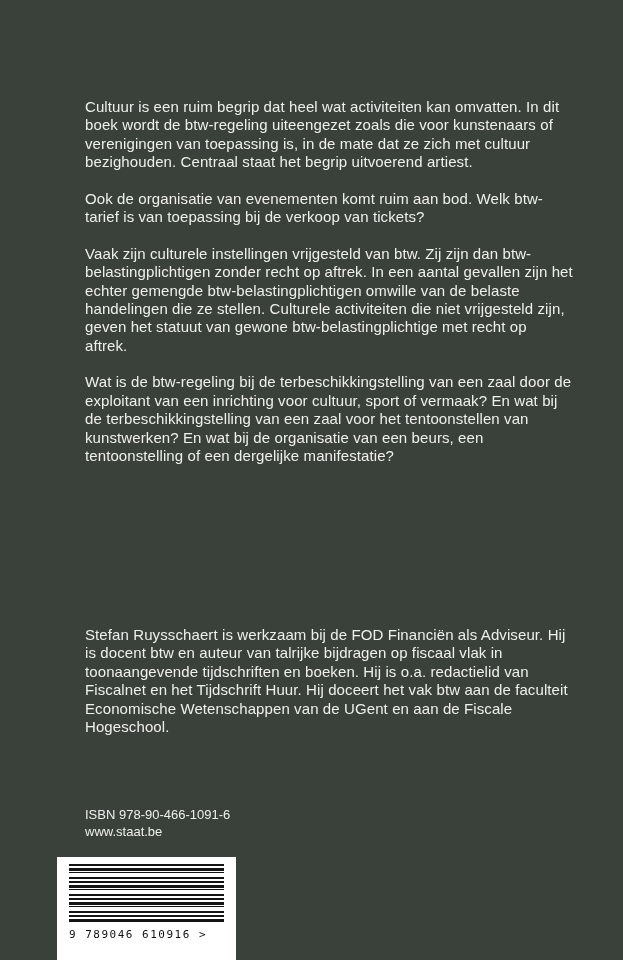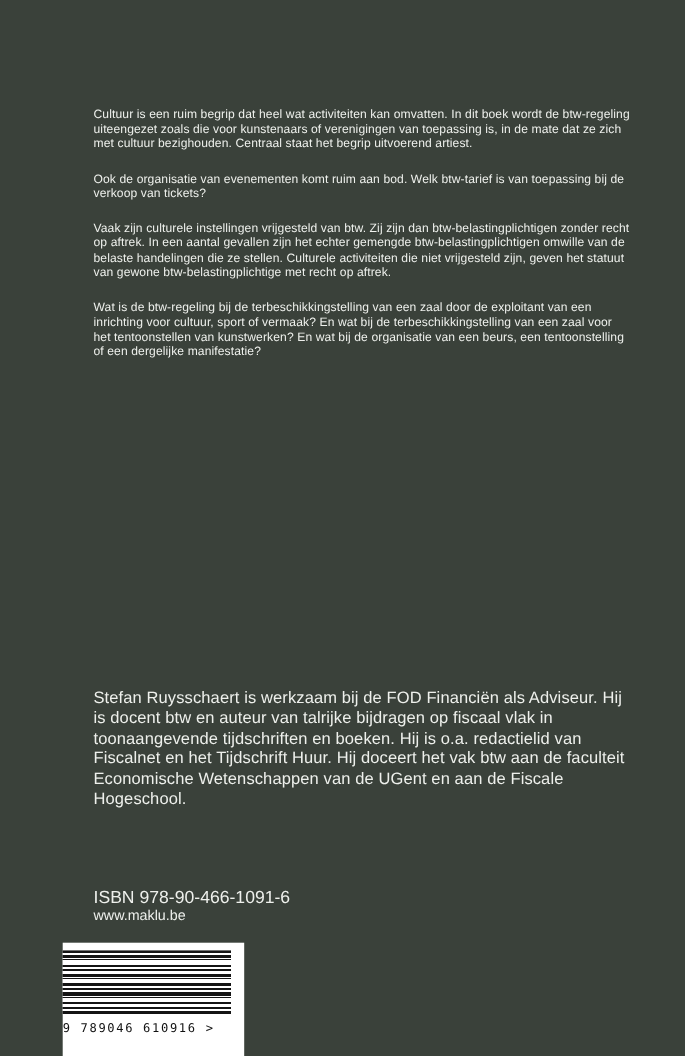--- a/index.html
+++ b/index.html
@@ -11,21 +11,21 @@
     font-family: "Liberation Sans", sans-serif;
     color: #eef0ec;
     overflow: hidden;
     margin: 0 auto;
   }
   .text-block {
     position: absolute;
     left: 85px;
     top: 98px;
     width: 488px;
-    font-size: 11px;
+    font-size: 15px;
     line-height: 1.23;
     letter-spacing: 0.1px;
   }
   .text-block p { margin: 0 0 18px 0; }
   .author-block {
     position: absolute;
     left: 85px;
     top: 626px;
     width: 488px;
     font-size: 15px;
@@ -38,33 +38,33 @@
     position: absolute;
     left: 85px;
     top: 824px;
     font-size: 13px;
     line-height: 1.2;
   }
   .isbn-line {
     position: absolute;
     left: 85px;
     top: 807px;
-    font-size: 16px;
+    font-size: 13px;
     line-height: 1.2;
     text-align: right;
   }
   .barcode-box {
     position: absolute;
     left: 57px;
     top: 857px;
-    width: 165px;
+    width: 179px;
     height: 103px;
     background: #ffffff;
     box-sizing: border-box;
-    padding: 7px 12px 0 0;
+    padding: 7px 12px 0 12px;
   }
   .barcode-bars {
     width: 100%;
     height: 58px;
     background: repeating-linear-gradient(
       180deg,
       #141414 0px, #141414 2px,
       #ffffff 2px, #ffffff 4px,
       #141414 4px, #141414 7px,
       #ffffff 7px, #ffffff 8px,
@@ -92,21 +92,21 @@
     <p>Cultuur is een ruim begrip dat heel wat activiteiten kan omvatten. In dit boek wordt de btw-regeling uiteengezet zoals die voor kunstenaars of verenigingen van toepassing is, in de mate dat ze zich met cultuur bezighouden. Centraal staat het begrip uitvoerend artiest.</p>
     <p>Ook de organisatie van evenementen komt ruim aan bod. Welk btw-tarief is van toepassing bij de verkoop van tickets?</p>
     <p>Vaak zijn culturele instellingen vrijgesteld van btw. Zij zijn dan btw-belastingplichtigen zonder recht op aftrek. In een aantal gevallen zijn het echter gemengde btw-belastingplichtigen omwille van de belaste handelingen die ze stellen. Culturele activiteiten die niet vrijgesteld zijn, geven het statuut van gewone btw-belastingplichtige met recht op aftrek.</p>
     <p>Wat is de btw-regeling bij de terbeschikkingstelling van een zaal door de exploitant van een inrichting voor cultuur, sport of vermaak? En wat bij de terbeschikkingstelling van een zaal voor het tentoonstellen van kunstwerken? En wat bij de organisatie van een beurs, een tentoonstelling of een dergelijke manifestatie?</p>
   </div>
 
   <div class="author-block">
     <p><strong>Stefan Ruysschaert</strong> <span>is werkzaam bij de FOD Financiën als Adviseur. Hij is docent btw en auteur van talrijke bijdragen op fiscaal vlak in toonaangevende tijdschriften en boeken. Hij is o.a. redactielid van Fiscalnet en het Tijdschrift Huur. Hij doceert het vak btw aan de faculteit Economische Wetenschappen van de UGent en aan de Fiscale Hogeschool.</span></p>
   </div>
 
-  <div class="site-line">www.maklu.be</div>
+  <div class="site-line">www.staat.be</div>
   <div class="isbn-line">ISBN 978-90-466-1091-6</div>
 
   <div class="barcode-box">
     <div class="barcode-bars"></div>
     <div class="barcode-number">9 789046 610916 &gt;</div>
   </div>
 
 </div>
 
 </body></html>

